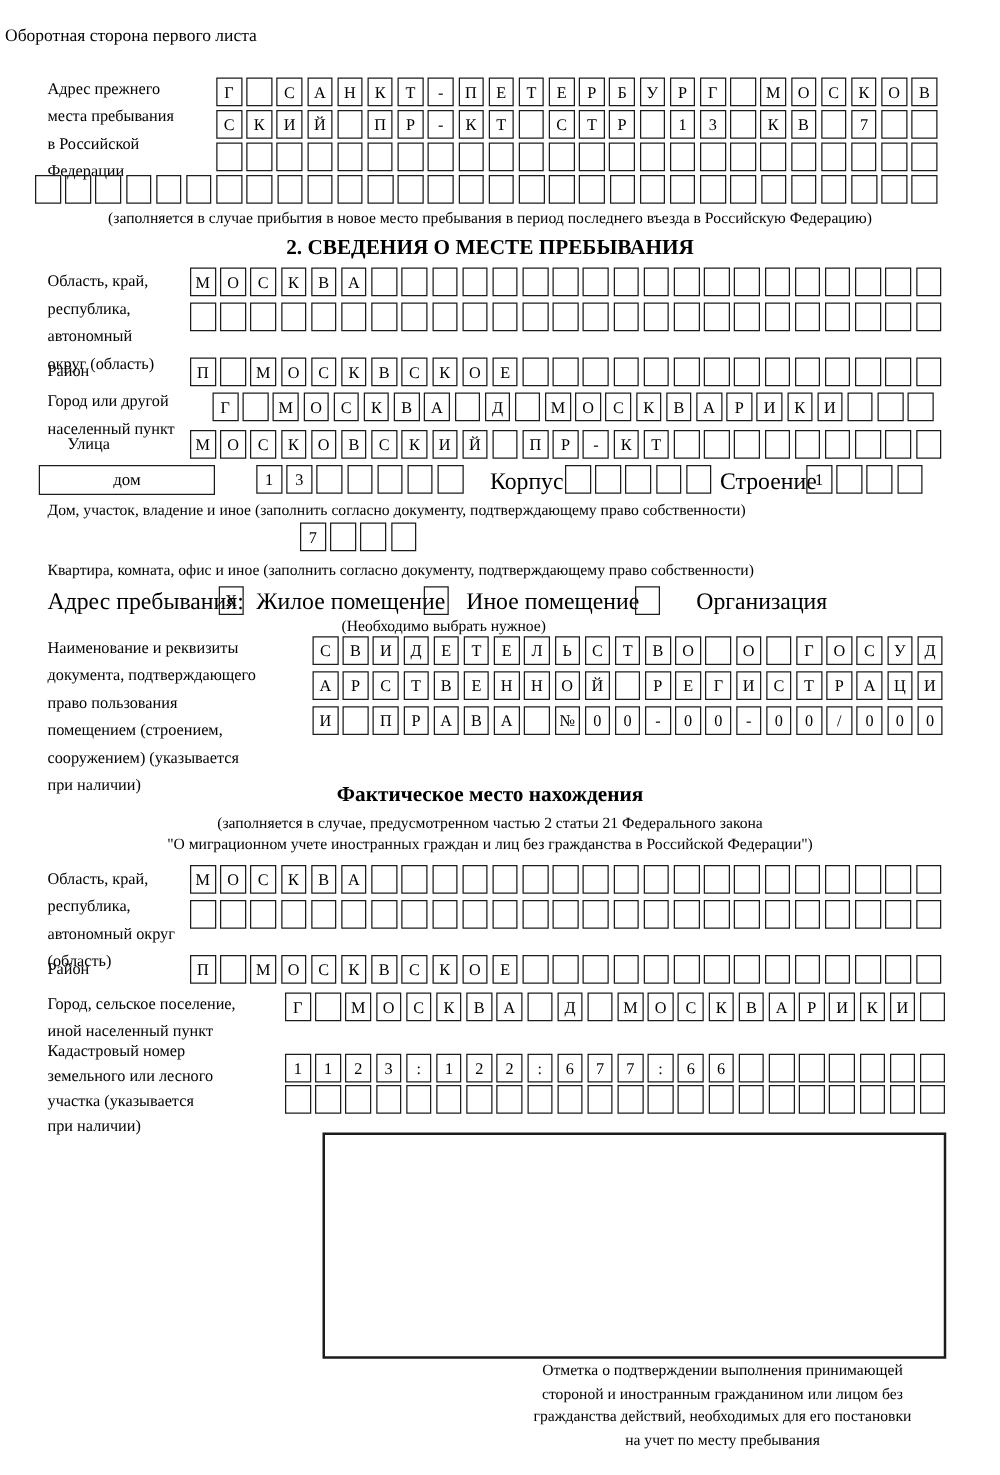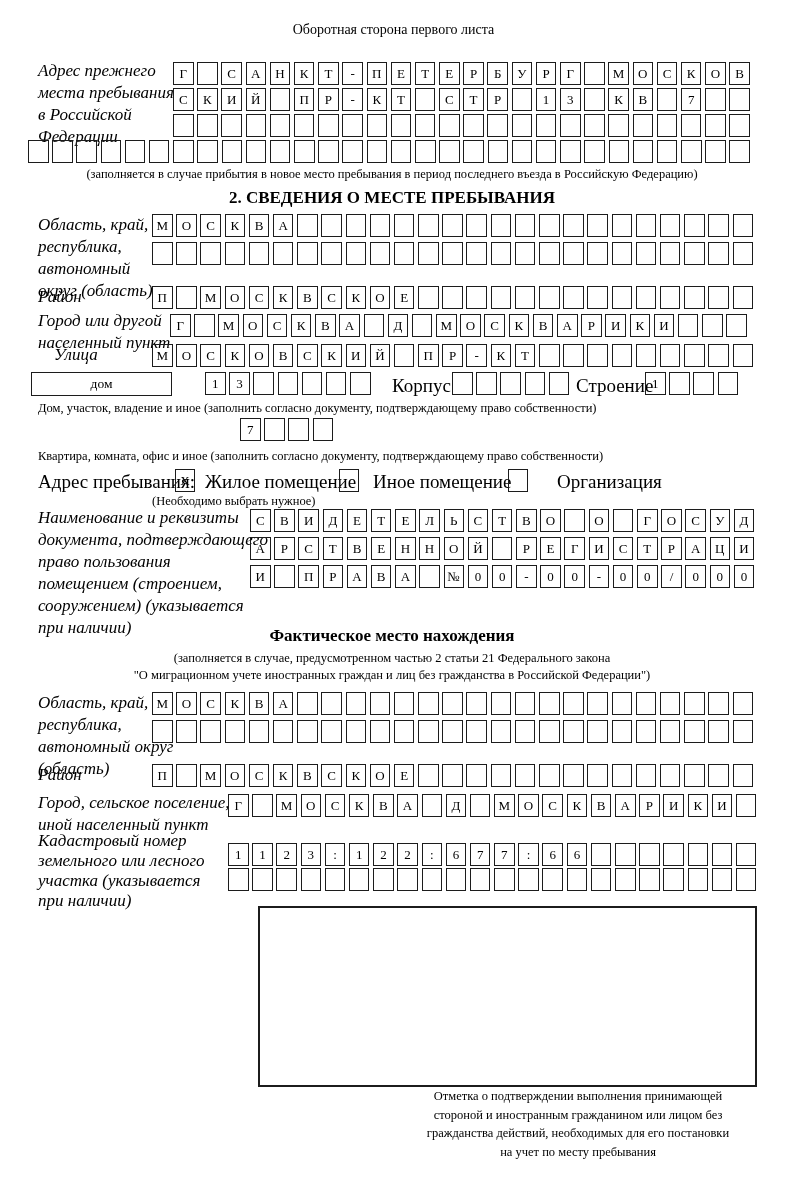--- a/index.html
+++ b/index.html
@@ -1,22 +1,22 @@
 <!DOCTYPE html>
 <html lang="ru"><head>
 <meta charset="utf-8">
 <style>
   html,body{margin:0;padding:0;background:#fff;}
   .page{position:relative;width:800px;height:1180px;background:#fff;overflow:hidden;
         font-family:"Liberation Serif", serif;color:#000;}
-  .lbl{position:absolute;font-size:17px;line-height:22px;white-space:pre-line;font-style:italic;}
+  .lbl{position:absolute;font-size:13px;line-height:22px;white-space:pre-line;}
   .cap{position:absolute;font-size:12.5px;line-height:17px;white-space:pre-line;}
   .center{left:0;width:784px;text-align:center;}
   .title{position:absolute;font-weight:bold;font-size:17px;}
-  .corner{position:absolute;top:22px;left:16px;width:755px;text-align:center;font-size:14px;}
+  .corner{position:absolute;top:22px;left:4px;width:755px;text-align:left;font-size:14px;}
   .cellrow{position:absolute;display:flex;}
   .cell{width:20.5px;height:23px;border:1.8px solid #1c1c1c;margin-right:3.7px;box-sizing:border-box;
         font-size:13px;display:flex;align-items:center;justify-content:center;flex:0 0 auto;}
   .wbox{position:absolute;height:24px;border:1.8px solid #1c1c1c;box-sizing:border-box;
         font-size:13.5px;display:flex;align-items:center;justify-content:center;}
   .chk{position:absolute;width:20px;height:23px;border:1.8px solid #1c1c1c;box-sizing:border-box;
        font-size:13px;display:flex;align-items:center;justify-content:center;}
   .inl{position:absolute;font-size:19px;}
   .stampbox{position:absolute;left:258px;top:906px;width:495px;height:177px;border:2px solid #1c1c1c;}
 </style>
@@ -326,21 +326,21 @@
     </div>
   <div class="cap" style="left:38px;top:448px">Квартира, комната, офис и иное (заполнить согласно документу, подтверждающему право собственности)</div>
 
   <div class="inl" style="left:38px;top:471px">Адрес пребывания:</div>
   <div class="chk" style="left:175px;top:469px">X</div>
   <div class="inl" style="left:205px;top:471px">Жилое помещение</div>
   <div class="chk" style="left:339px;top:469px"></div>
   <div class="inl" style="left:373px;top:471px">Иное помещение</div>
   <div class="chk" style="left:508px;top:469px"></div>
   <div class="inl" style="left:557px;top:471px">Организация</div>
-  <div class="cap" style="left:152px;top:493px;width:380px;">(Необходимо выбрать нужное)</div>
+  <div class="cap" style="left:165px;top:493px;width:380px;text-align:center">(Необходимо выбрать нужное)</div>
 
   <div class="lbl" style="left:38px;top:507px">Наименование и реквизиты
 документа, подтверждающего
 право пользования
 помещением (строением,
 сооружением) (указывается
 при наличии)</div>
   <div class="cellrow" style="left:250px;top:509px">
       <span class="cell">С</span>
       <span class="cell">В</span>

